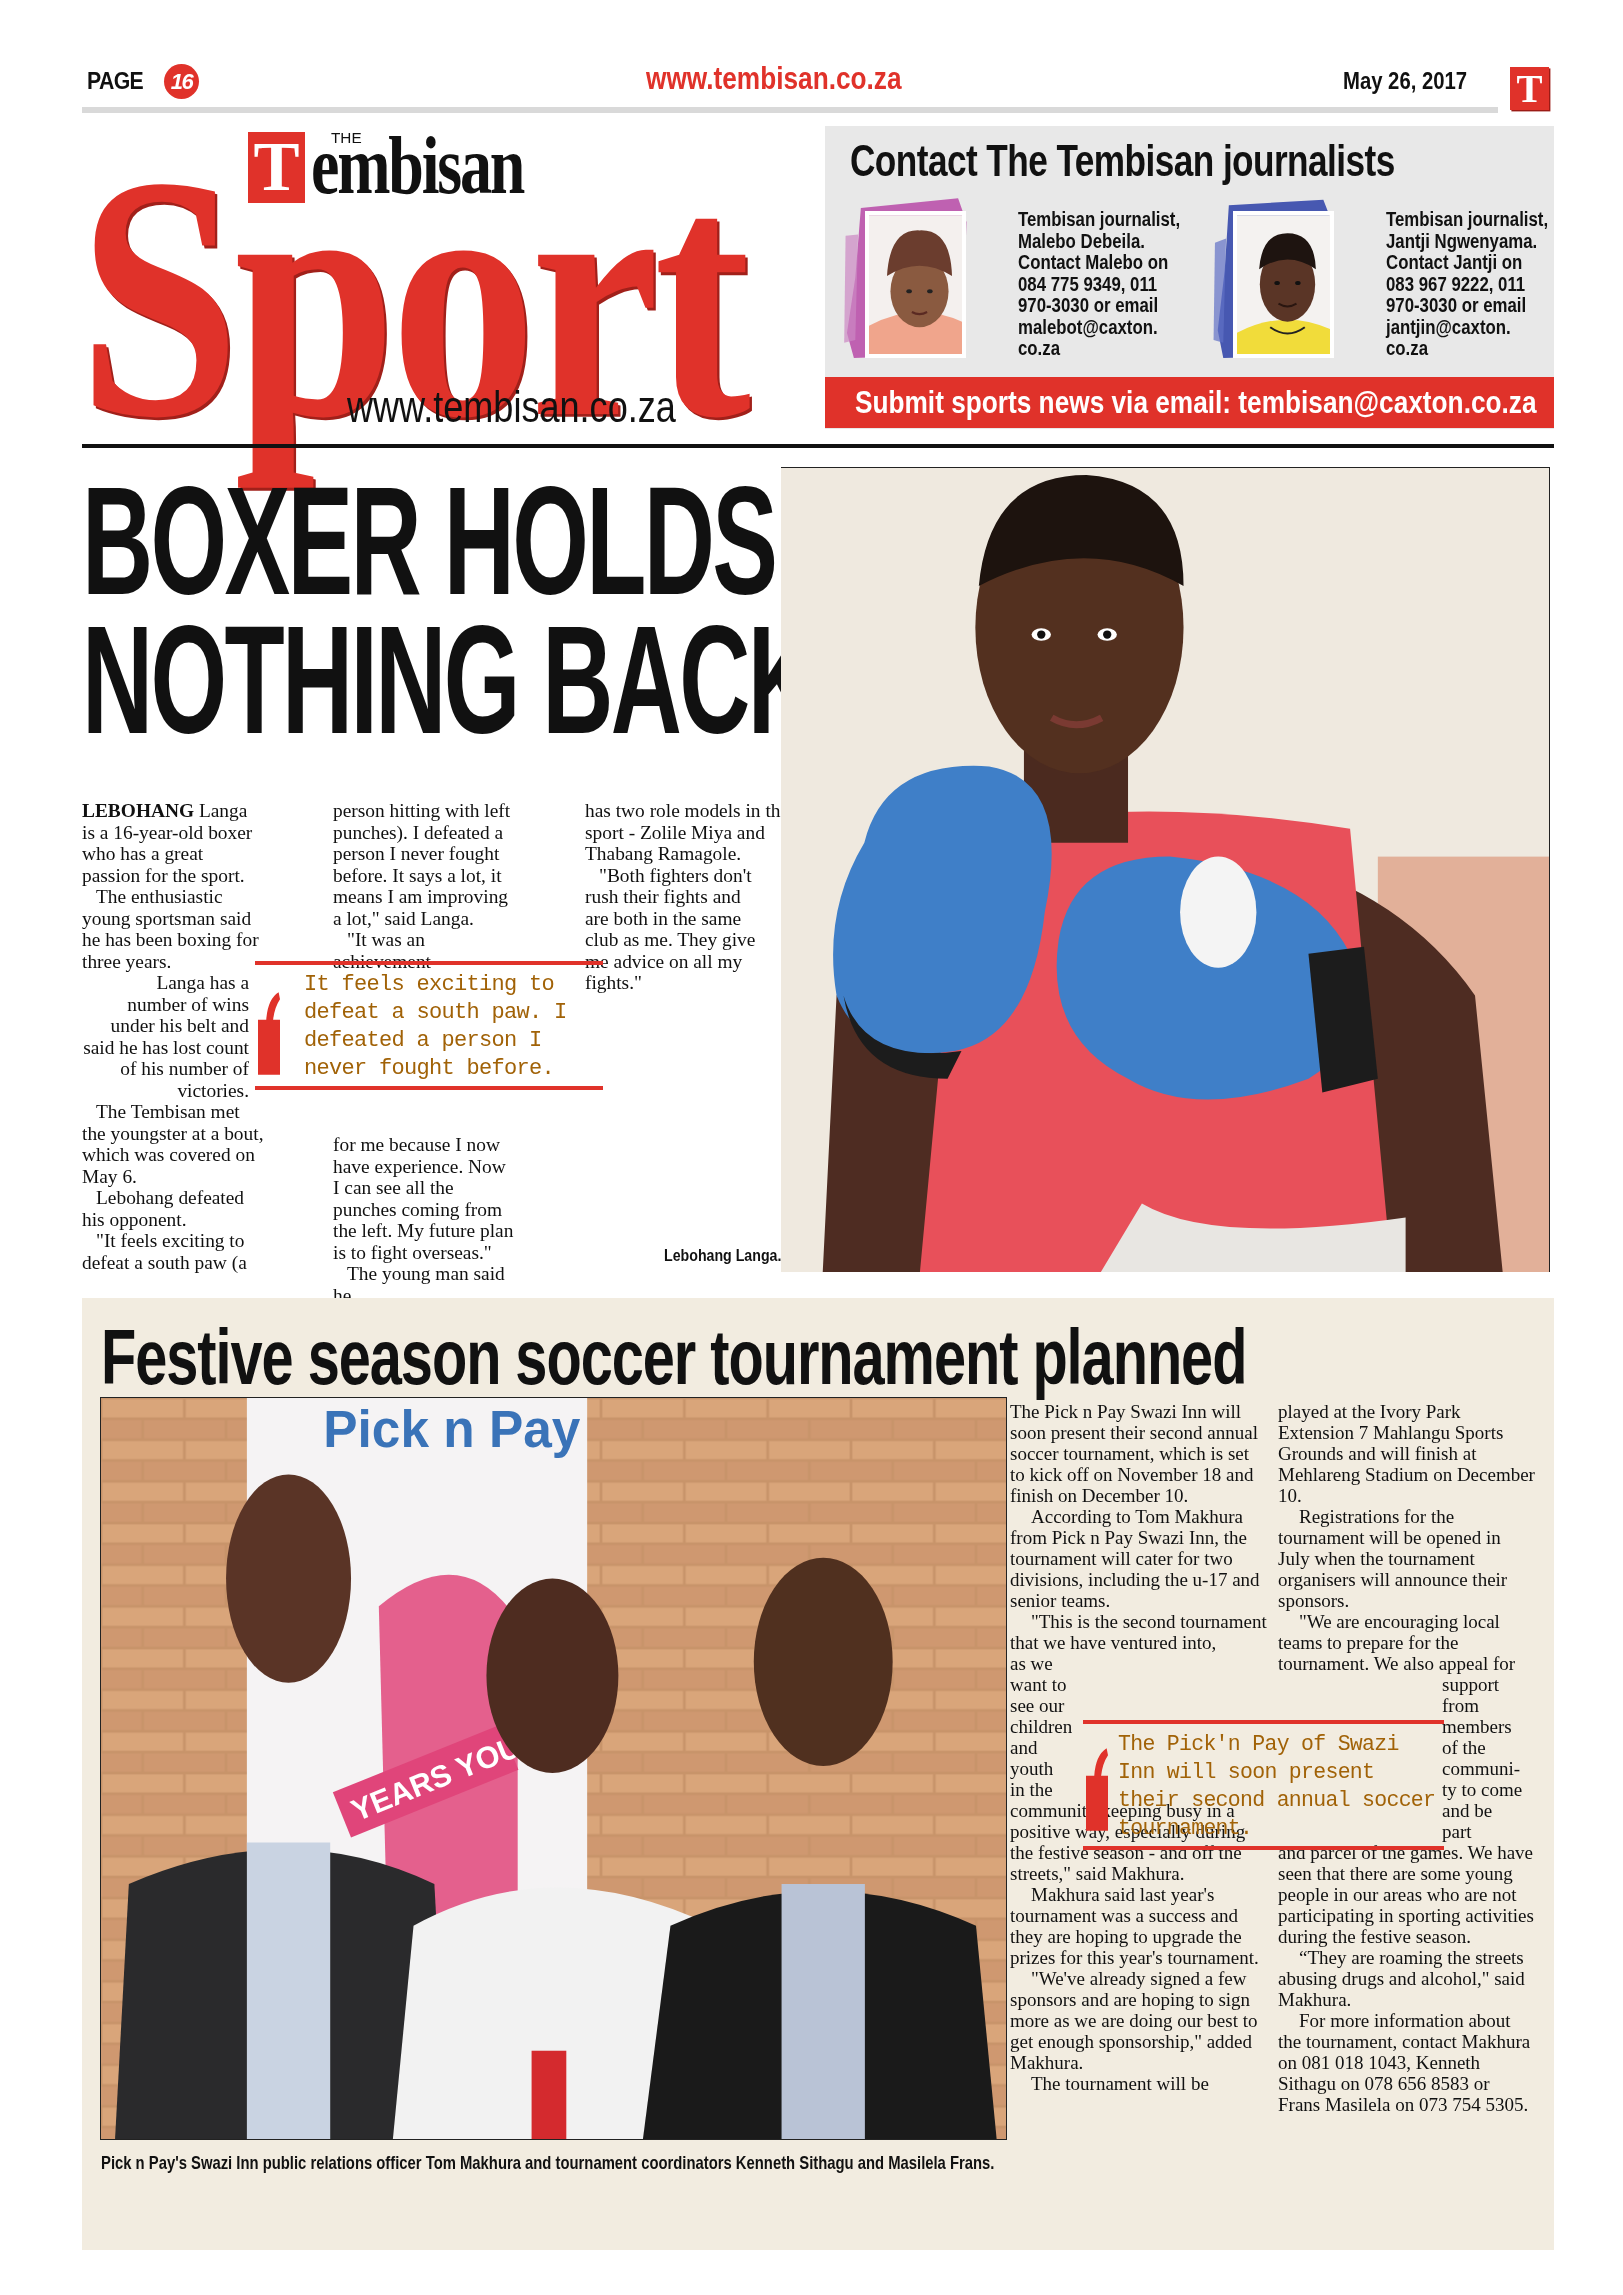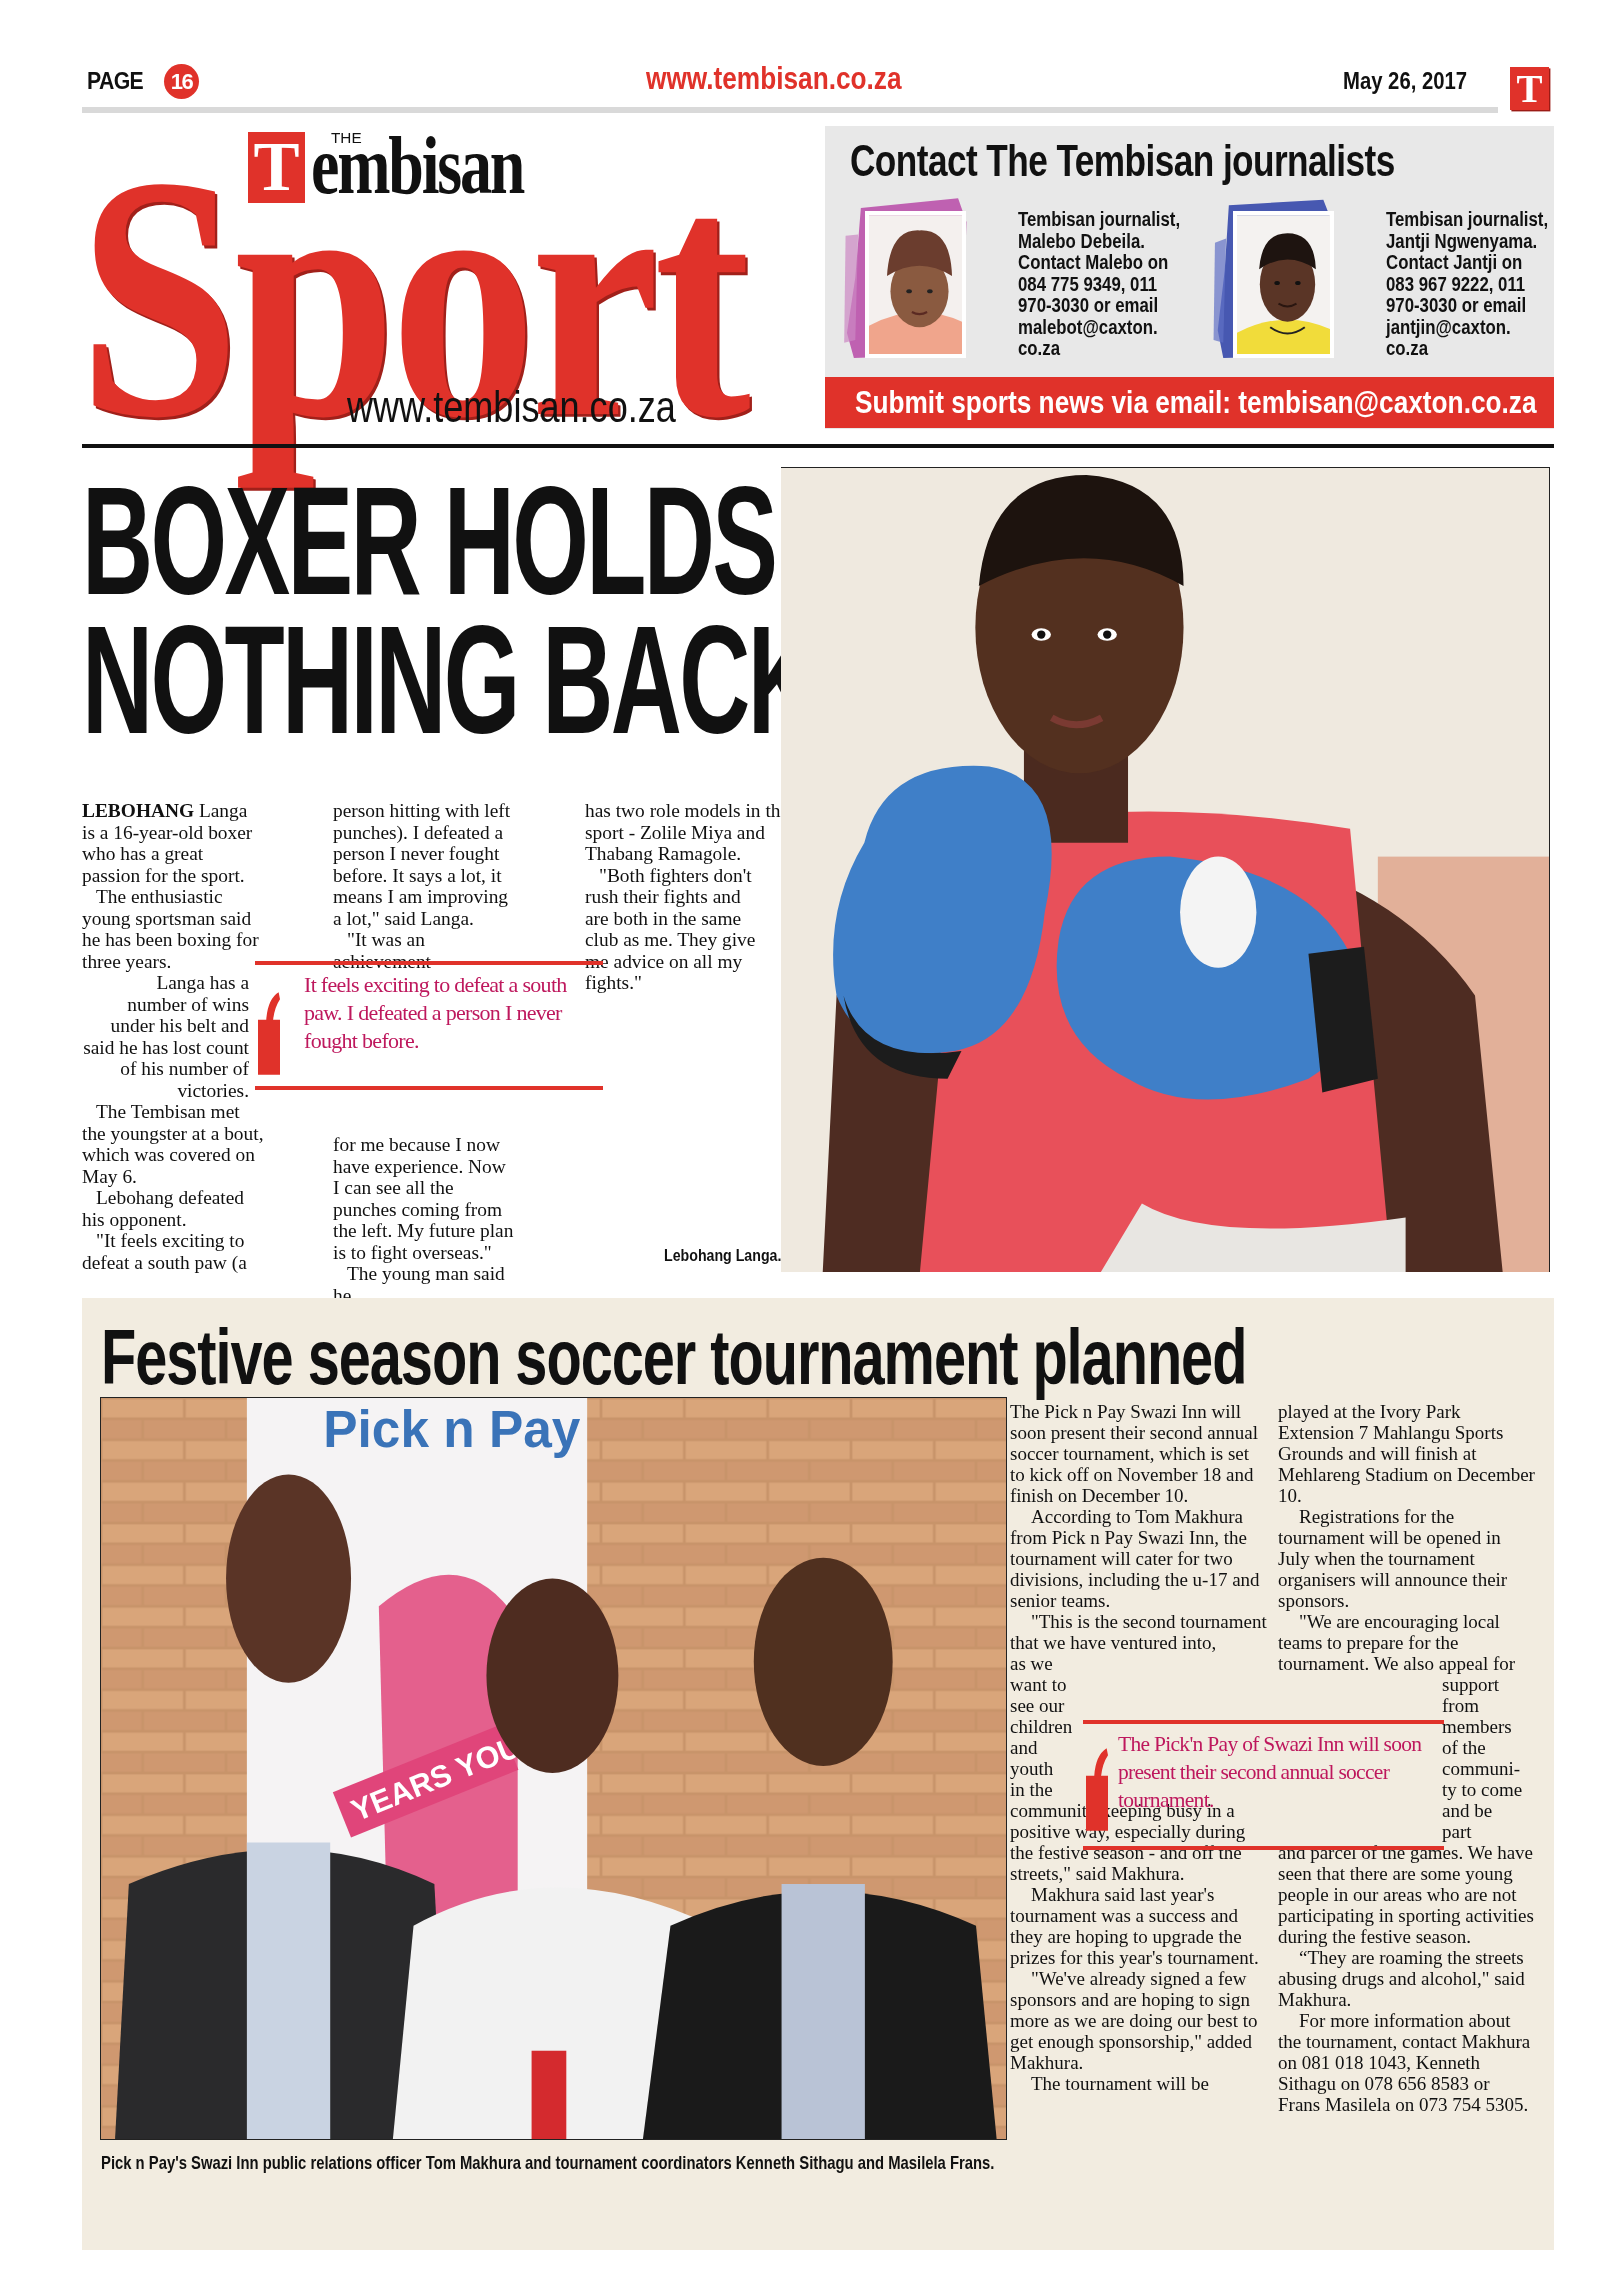--- a/index.html
+++ b/index.html
@@ -3,21 +3,21 @@
 <meta charset="utf-8">
 <style>
   * { box-sizing: border-box; margin: 0; padding: 0; }
   html, body { width: 1624px; height: 2295px; background: #ffffff; overflow: hidden; }
   body { position: relative; font-family: "Liberation Serif", serif; color: #111; }
 
   .abs { position: absolute; }
 
   
   .page-label { left: 87px; top: 68px; font-family: "Liberation Sans", sans-serif; font-weight: 700; font-size: 23.6px; letter-spacing: -0.7px; transform: scaleX(0.9); transform-origin: left; }
-  .page-num { left: 164px; top: 64px; width: 35px; height: 35px; border-radius: 50%; background: #e0322a; color: #fff; font-family: "Liberation Sans", sans-serif; font-weight: 700; font-size: 22px; display: flex; align-items: center; justify-content: center; letter-spacing: -1.4px; }
+  .page-num { left: 164px; top: 64px; width: 35px; height: 35px; border-radius: 50%; background: #e0322a; color: #fff; font-family: "Liberation Sans", sans-serif; font-weight: 700; font-size: 22px; display: flex; align-items: center; justify-content: center; letter-spacing: -1.4px; font-style: italic; }
   .top-url { left: 646px; top: 61px; font-family: "Liberation Sans", sans-serif; font-weight: 700; font-size: 30.5px; color: #e0322a; transform: scaleX(0.86); transform-origin: left; }
   .top-date { left: 1343px; top: 68px; font-family: "Liberation Sans", sans-serif; font-weight: 700; font-size: 23.6px; transform: scaleX(0.86); transform-origin: left; }
   .t-badge { left: 1510px; top: 67px; width: 39px; height: 43px; background: #e0322a; color: #fff; font-family: "Liberation Serif", serif; font-weight: 700; font-size: 39px; display: flex; align-items: center; justify-content: center; box-shadow: 1.4px 1.4px 0 #9b1b15; }
   .grey-rule { left: 82px; top: 107px; width: 1416px; height: 5.6px; background: #d9d9d9; }
 
   
   .mast-the { left: 311px; top: 129px; font-family: "Liberation Sans", sans-serif; font-size: 15.3px; margin-left: 20px; }
   .mast-t { left: 248px; top: 132px; width: 57px; height: 71px; background: #e0322a; color: #fff; font-weight: 700; font-size: 69px; display: flex; align-items: center; justify-content: center; line-height: 1; font-family: "Liberation Serif", serif; }
   .mast-tembisan { left: 308px; top: 125px; font-family: "Liberation Serif", serif; font-weight: 700; font-size: 82px; letter-spacing: -2.8px; transform: scaleX(0.78); transform-origin: left; line-height: 1; }
   .mast-sport { left: 78px; top: 124px; font-family: "Liberation Serif", serif; font-weight: 700; font-size: 347px; line-height: 1; color: #e0322a; letter-spacing: -7px; text-shadow: 2.8px 2.8px 0 #a1201a; transform: scaleX(0.84); transform-origin: left; }
@@ -36,21 +36,21 @@
 
   
   .headline { left: 82px; top: 472px; font-family: "Liberation Sans", sans-serif; font-weight: 700; font-size: 154px; line-height: 139px; letter-spacing: -4.2px; transform: scaleX(0.64); transform-origin: left; white-space: nowrap; }
   .col { font-family: "Liberation Serif", serif; font-size: 19.4px; line-height: 21.5px; width: 182px; margin-top: 24px; }
   .col p { text-indent: 14px; }
   .col p.first { text-indent: 0; }
   .col b { font-weight: 700; }
   .pull-quote { left: 255px; top: 961px; width: 348px; height: 129px; }
   .pq-rule { position: absolute; left: 0; width: 348px; height: 4.2px; background: #e0322a; }
   .pq-mark { position: absolute; left: 2.8px; top: 30.5px; width: 22px; height: 83px; }
-  .pq-text { position: absolute; left: 49px; top: 9.7px; width: 292px; font-family: Liberation Serif, serif; font-size: 22px; line-height: 28px; color: #be185d; letter-spacing: -0.7px; }
+  .pq-text { position: absolute; left: 49px; top: 9.7px; width: 292px; font-family: Liberation Mono, monospace; font-size: 22px; line-height: 28px; color: #a16207; letter-spacing: -0.7px; }
   .boxer-photo { left: 781px; top: 467px; width: 769px; height: 805px; overflow: hidden; background: #efeae0; border-top: 1.4px solid #222; border-right: 1.4px solid #222; }
   .boxer-caption { left: 664px; top: 1246px; font-family: "Liberation Sans", sans-serif; font-weight: 700; font-size: 16.7px; transform: scaleX(0.85); transform-origin: left; }
 
   
   .soccer-box { left: 82px; top: 1298px; width: 1472px; height: 952px; background: #f2ece0; }
   .soccer-head { position: absolute; left: 19.4px; top: 14px; font-family: "Liberation Sans", sans-serif; font-weight: 700; font-size: 78px; letter-spacing: -1.4px; transform: scaleX(0.74); transform-origin: left; white-space: nowrap; }
   .soccer-photo { position: absolute; left: 18px; top: 99px; width: 907px; height: 743px; overflow: hidden; border: 1.4px solid #222; background: #c58c61; }
   .soccer-caption { position: absolute; left: 19.4px; top: 852px; width: 916px; font-family: "Liberation Sans", sans-serif; font-weight: 700; font-size: 19px; line-height: 26px; transform: scaleX(0.78); transform-origin: left; width: 1180px; }
   .scol { position: absolute; font-family: "Liberation Serif", serif; font-size: 19px; line-height: 21px; width: 257px; }
   .scol p { text-indent: 21px; }

